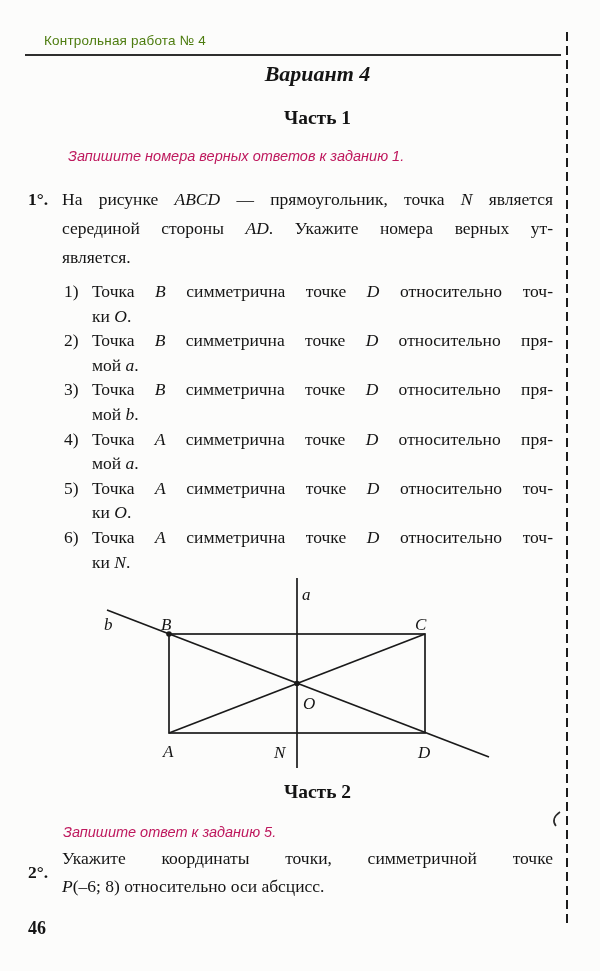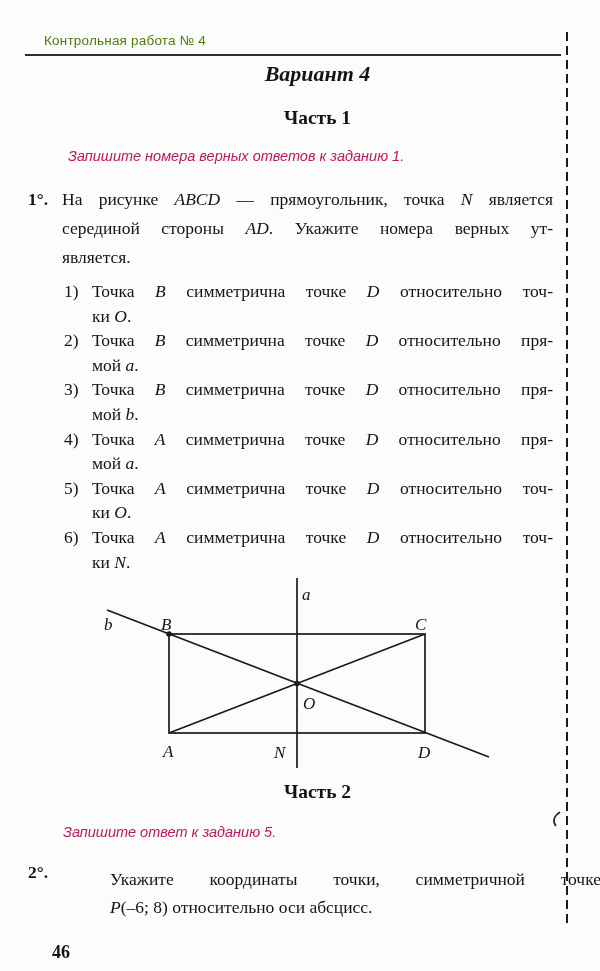--- a/index.html
+++ b/index.html
@@ -27,34 +27,34 @@
     position:absolute; font-family:"Liberation Sans", sans-serif;
     font-style:italic; font-size:14.5px; color:#be185d; line-height:18px;
   }
   .instr1 { left:68px; top:147px; }
   .instr2 { left:63px; top:823px; }
   .probnum { position:absolute; left:28px; font-weight:bold; font-size:17.5px; }
   .p1num { top:185px; line-height:29px; }
   .p2num { top:858px; line-height:28px; }
   .ptext { position:absolute; left:62px; width:491px; font-size:17.5px; }
   .p1text { top:185px; line-height:29px; }
-  .p2text { top:865px; line-height:28px;margin-left:48px; }
+  .p2text { top:844px; line-height:28px; }
   .tline { }
   .jline { text-align:justify; text-align-last:justify; }
   .var { font-style:italic; }
   .list {
     position:absolute; left:92px; top:279px; width:461px;
     font-size:17.5px; line-height:24.6px;
   }
   .list-item { position:relative; }
   .item-num { position:absolute; left:-28px; top:0; }
   .fig { position:absolute; left:80px; top:573px; width:440px; height:200px; }
   .fig svg { display:block; }
   .flabel { font-family:"Liberation Serif", serif; font-style:italic; font-size:17px; fill:#141414; }
-  .pagenum { position:absolute; left:28px; top:942px; font-weight:bold; font-size:18px;margin-left:24px; }
+  .pagenum { position:absolute; left:28px; top:918px; font-weight:bold; font-size:18px; }
   .artifact { position:absolute; left:549px; top:810px; }
 </style>
 </head>
 <body>
 
 <div class="page">
 
   <div class="runhead">Контрольная работа № 4</div>
   <div class="headrule"></div>
   <div class="dashline"></div>

